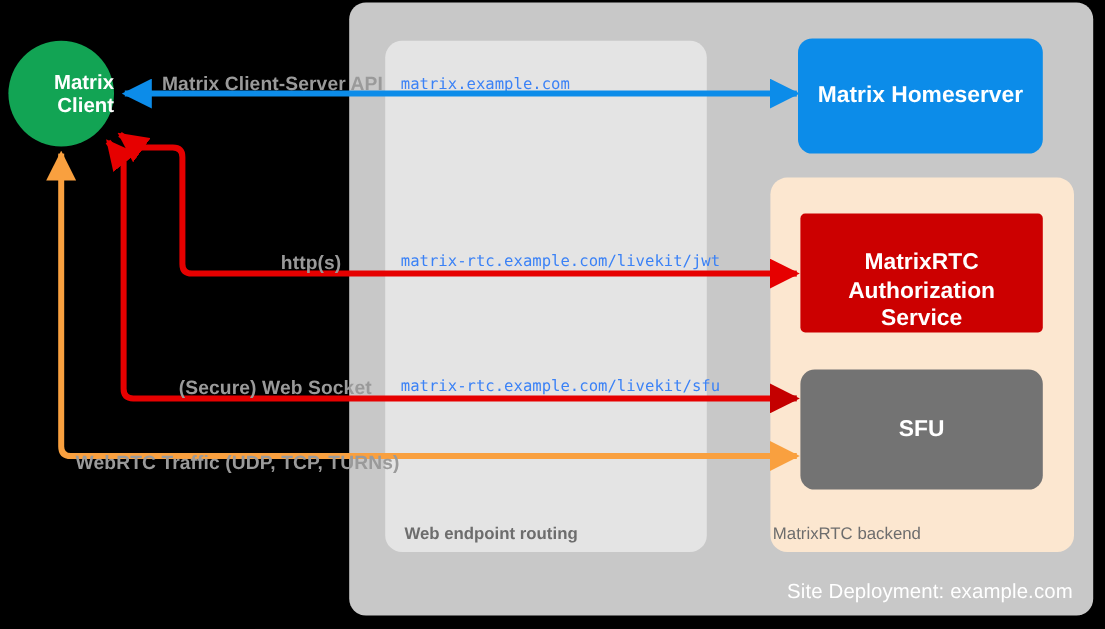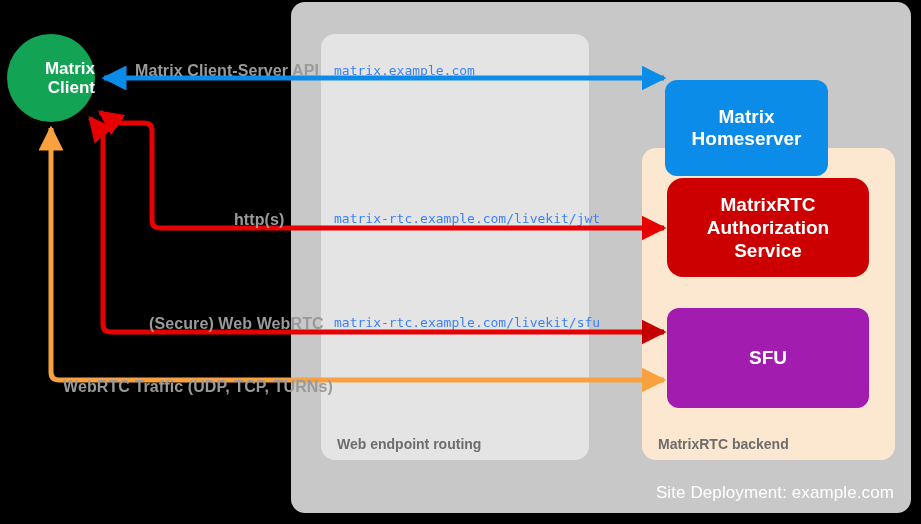--- a/index.html
+++ b/index.html
@@ -76,64 +76,64 @@
   #matrixrtc-backend {
     left: 642px;
     top: 148px;
     width: 253px;
     height: 312px;
     background: #fce7d0;
     border-radius: 14px;
   }
   #matrixrtc-backend-label {
     position: absolute;
-    left: 16px;
+    left: 2px;
     bottom: 8px;
     color: #6d6d6d;
     font-size: 14px;
-    font-weight: bold;
+    font-weight: normal;
     white-space: nowrap;
   }
   
   .node {
     position: absolute;
     display: flex;
     align-items: center;
     justify-content: center;
     text-align: center;
     color: #ffffff;
     font-weight: bold;
     box-sizing: border-box;
   }
   #matrix-homeserver {
     left: 665px;
     top: 32px;
-    width: 163px;
+    width: 204px;
     height: 96px;
     background: #0c8ce9;
     border-radius: 12px;
     font-size: 19px;
-    margin-top: 48px;
   }
   #matrixrtc-auth-service {
     left: 667px;
     top: 178px;
     width: 202px;
     height: 99px;
     background: #cc0000;
-    border-radius: 16px;
+    border-radius: 4px;
     font-size: 19px;
     line-height: 1.22;
+    align-items: flex-end;
   }
   #sfu-node {
     left: 667px;
     top: 308px;
     width: 202px;
     height: 100px;
-    background: #a21caf;
+    background: #737373;
     border-radius: 12px;
     font-size: 19px;
   }
   
   #matrix-client {
     position: absolute;
     left: 7px;
     top: 34px;
     width: 88px;
     height: 88px;
@@ -238,16 +238,16 @@
       <div>Service</div>
     </div>
   </div>
 
   <div class="node" id="sfu-node">
     <span>SFU</span>
   </div>
 
   <div class="conn-label" style="left:135px; top:62px;">Matrix Client-Server API</div>
   <div class="conn-label" style="left:234px; top:211px;">http(s)</div>
-  <div class="conn-label" style="left:149px; top:315px;">(Secure) Web WebRTC</div>
+  <div class="conn-label" style="left:149px; top:315px;">(Secure) Web Socket</div>
   <div class="conn-label" style="left:63px; top:358px;margin-top:20px;">WebRTC Traffic (UDP, TCP, TURNs)</div>
 
 </div>
 
 </body></html>

